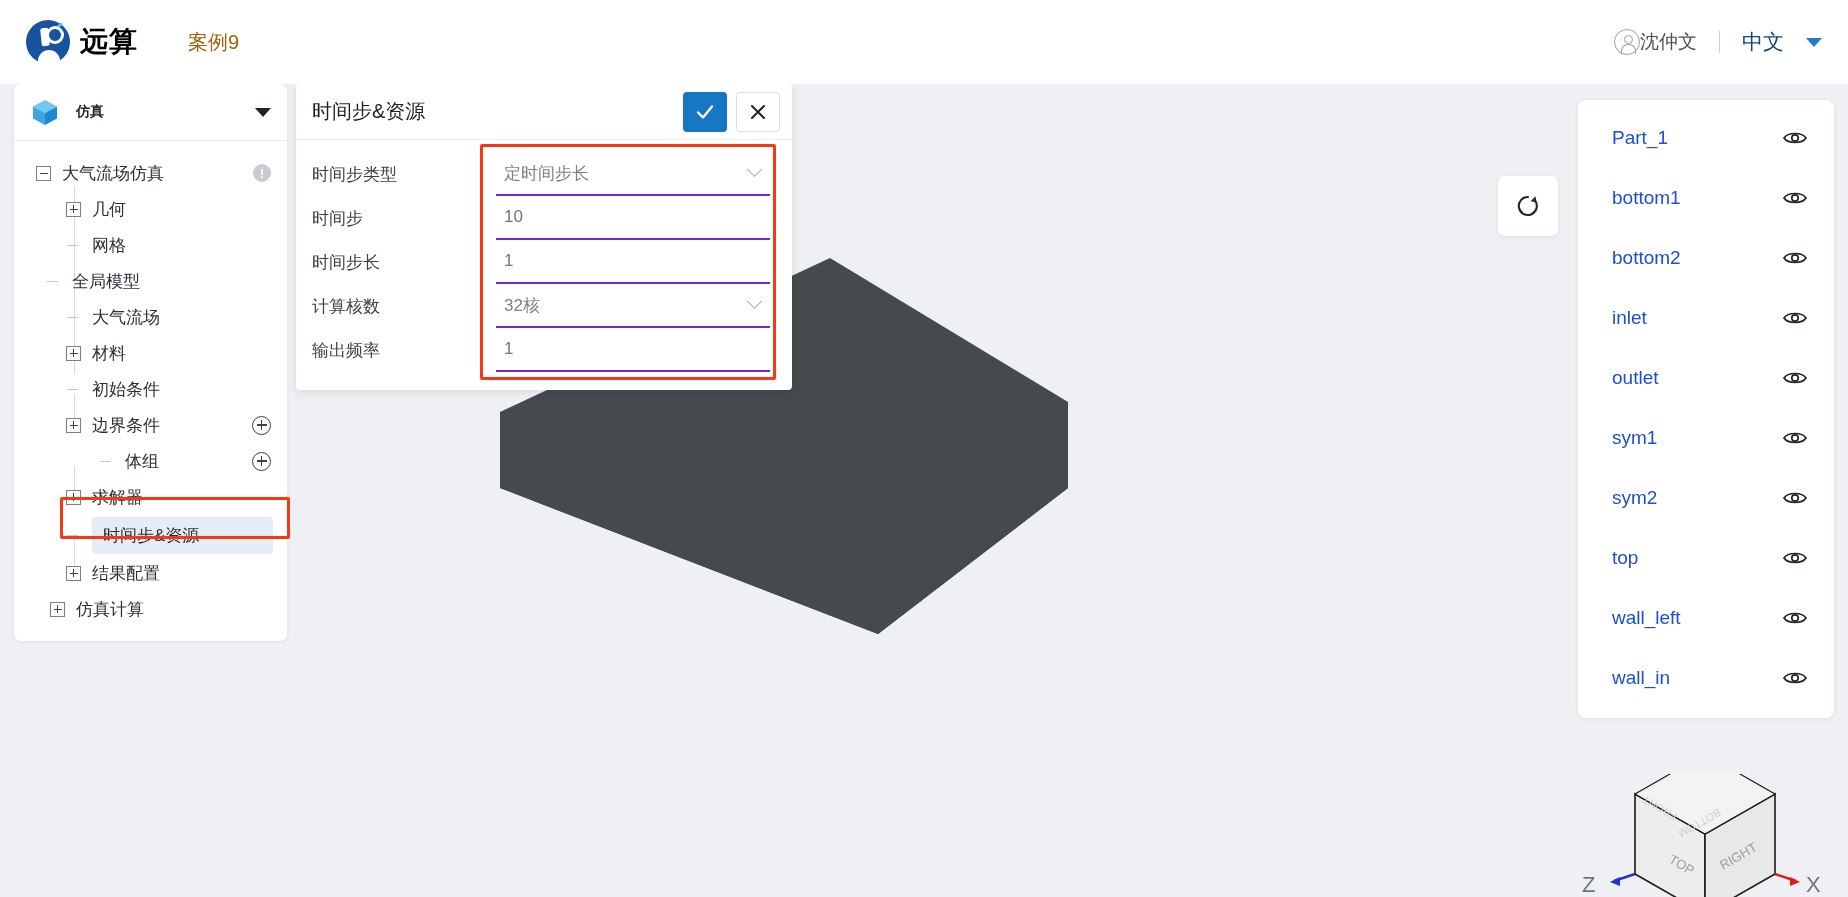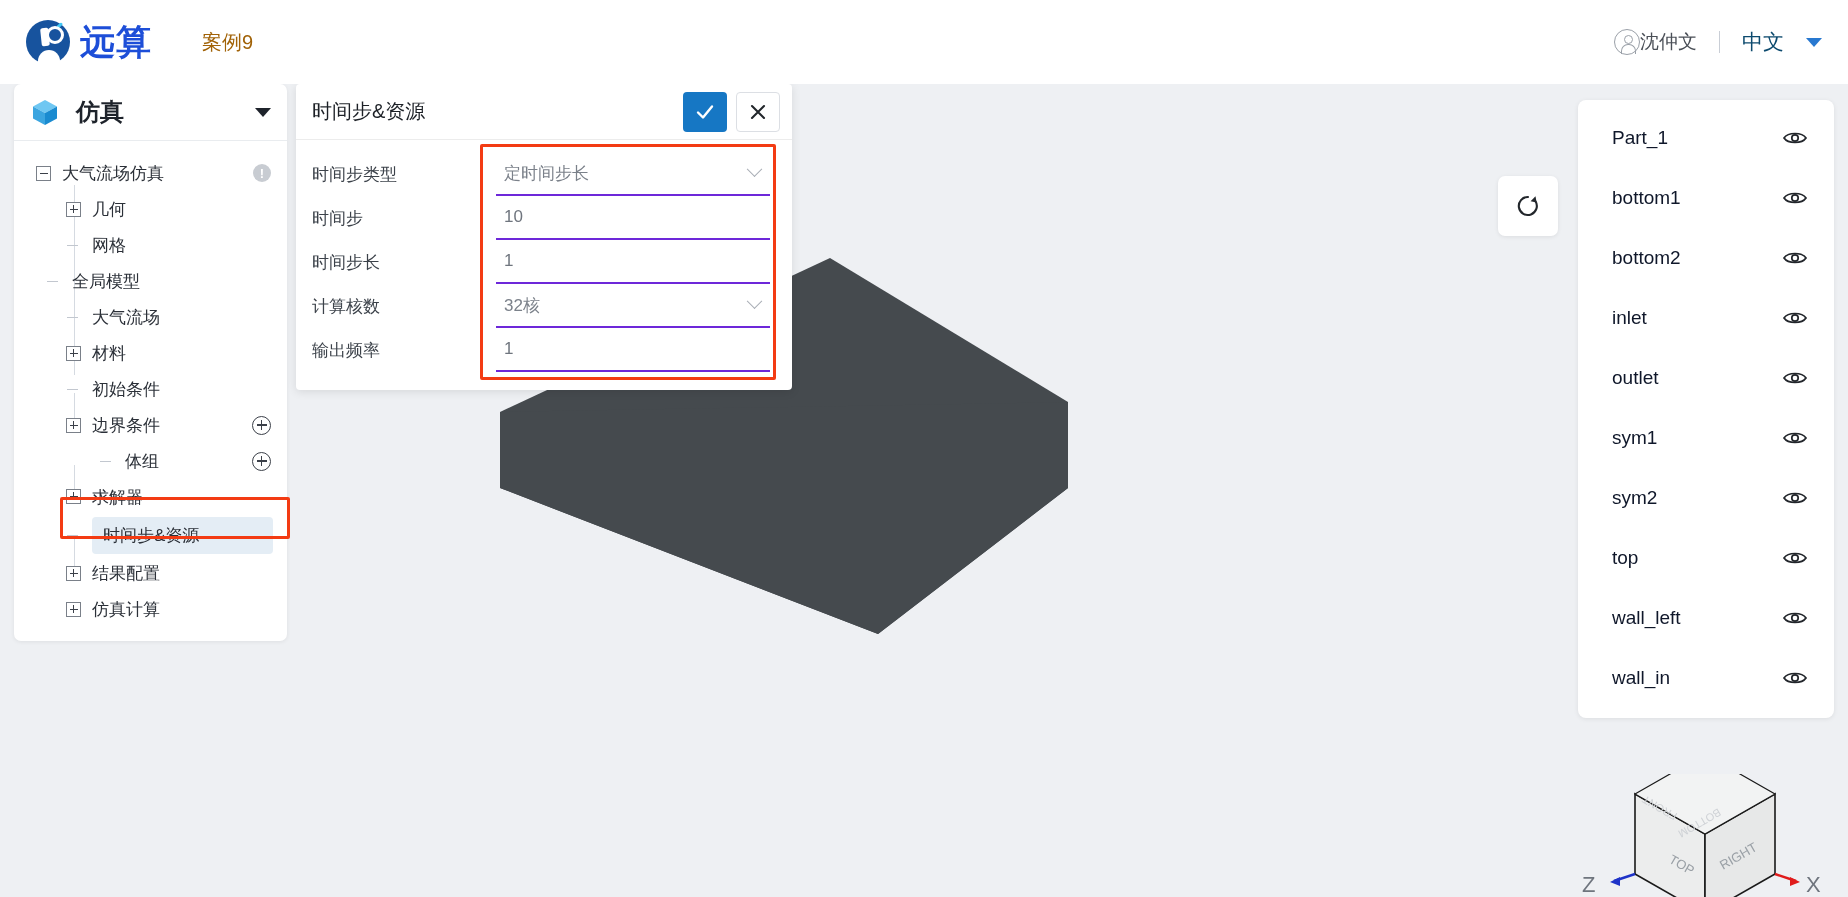--- a/index.html
+++ b/index.html
@@ -59,23 +59,23 @@
   .logo-dot {
     position: absolute;
     left: 30px; top: 4px;
     width: 7px; height: 3px;
     background: #42c9f5;
     transform: rotate(-40deg);
     border-radius: 2px;
   }
   .logo-text {
     margin-left: 10px;
-    font-size: 35px;
+    font-size: 28px;
     font-weight: 700;
-    color: #1d4ed8;
+    color: #000000;
     letter-spacing: 1px;
   }
   .project-name {
     margin-left: 50px;
     font-size: 20px;
     color: #a16207;
   }
   .header-right {
     margin-left: auto;
     display: flex;
@@ -143,21 +143,21 @@
   .sidebar-head {
     height: 57px;
     display: flex;
     align-items: center;
     border-bottom: 1px solid #e9ecef;
     padding: 0 16px;
   }
   .cube-icon { width: 30px; height: 30px; flex: 0 0 auto; }
   .sidebar-title {
     margin-left: 16px;
-    font-size: 24px;
+    font-size: 14px;
     font-weight: 700;
     color: #1e232b;
   }
   .sidebar-caret {
     margin-left: auto;
     width: 0; height: 0;
     border-left: 8px solid transparent;
     border-right: 8px solid transparent;
     border-top: 9px solid #1e232b;
   }
@@ -309,21 +309,21 @@
     z-index: 25;
   }
   .part-row {
     height: 60px;
     display: flex;
     align-items: center;
     padding: 0 26px 0 34px;
   }
   .part-name {
     font-size: 19px;
-    color: #0f172a;
+    color: #1d4ed8;
   }
   .eye-icon { margin-left: auto; }
 
   
   .gizmo {
     position: absolute;
     left: 1560px; top: 690px;
     width: 270px; height: 180px;
     z-index: 21;
   }
@@ -548,42 +548,42 @@
       <div style="padding-left:52px; display:flex; align-items:center;margin-left:33px;">
         <div class="leaf-dash"></div>
         <span class="lbl">体组</span>
       </div>
       <div class="node-badge">
         <div class="plus-circle"></div>
       </div>
     </div>
 
     <div class="tnode">
-      <div style="padding-left:52px; display:flex; ">
+      <div style="padding-left:52px; display:flex; align-items:center;">
         <div class="toggle-box plus"></div>
         <span class="lbl">求解器</span>
       </div>
     </div>
 
     <div class="tnode selected-row">
       <div style="padding-left:52px; display:flex; align-items:center; width:100%; padding-right:14px;">
         <div class="leaf-dash"></div>
         <div class="sel-pill">时间步&amp;资源</div>
       </div>
     </div>
 
     <div class="tnode">
       <div style="padding-left:52px; display:flex; align-items:center;">
         <div class="toggle-box plus"></div>
         <span class="lbl">结果配置</span>
       </div>
     </div>
 
     <div class="tnode">
-      <div style="padding-left:52px; display:flex; align-items:center;">
+      <div style="padding-left:36px; display:flex; align-items:center;">
         <div class="toggle-box plus"></div>
         <span class="lbl">仿真计算</span>
       </div>
     </div>
   </div>
 </div>
 
 <div class="redbox-tree"></div>
 
 <div class="dialog">

